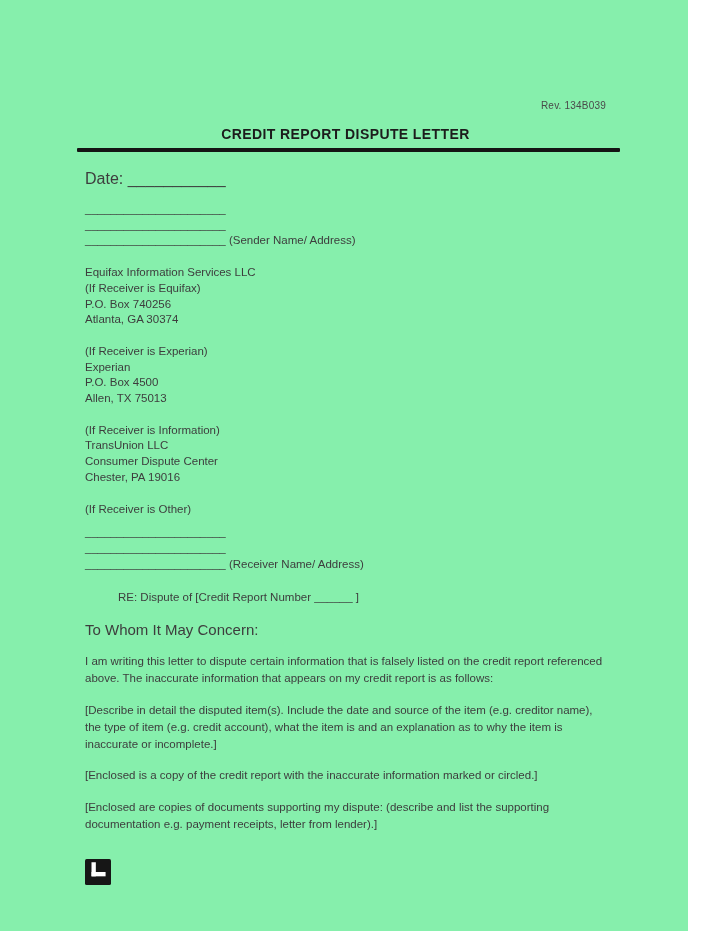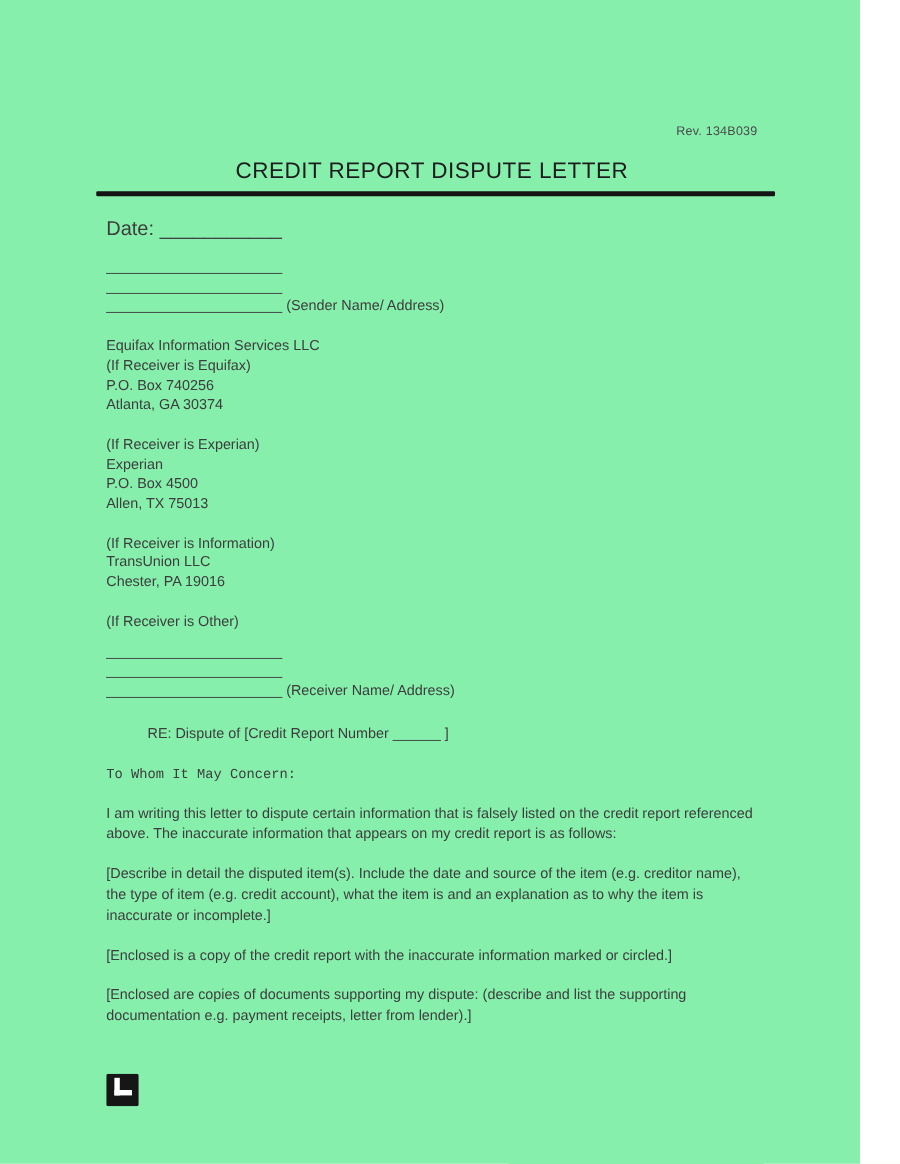--- a/index.html
+++ b/index.html
@@ -16,22 +16,22 @@
 
   .rev {
     text-align: right;
     font-size: 10px;
     color: #4a4a4a;
     letter-spacing: 0.2px;
   }
   .title {
     margin: 15px 0 0 0;
     text-align: center;
-    font-size: 18px;
-    font-weight: normal;
+    font-size: 14px;
+    font-weight: bold;
     letter-spacing: 0.4px;
     color: #1c1c1c;
   }
   .rule {
     height: 4px;
     background: #141414;
     margin: 6px -14px 0 -8px;
     border-radius: 1px;
   }
 
@@ -46,23 +46,22 @@
   .block .ln { min-height: 15.7px; }
   .blank-group { margin-top: 8px; }
 
   .re-line {
     margin: 17px 0 0 33px;
     font-size: 11.5px;
     line-height: 16px;
   }
   .salutation {
     margin: 17px 0 0 0;
-    font-size: 11px;
+    font-size: 15px;
     line-height: 16px;
-    font-family: Liberation Mono, monospace;
   }
   .para {
     margin: 15px 0 0 0;
     font-size: 11.5px;
     line-height: 16.8px;
     max-width: 553px;
   }
 
   .logo {
     position: absolute;
@@ -102,20 +101,21 @@
     <div class="block">
       <div class="ln">(If Receiver is Experian)</div>
       <div class="ln">Experian</div>
       <div class="ln">P.O. Box 4500</div>
       <div class="ln">Allen, TX 75013</div>
     </div>
 
     <div class="block">
       <div class="ln">(If Receiver is Information)</div>
       <div class="ln">TransUnion LLC</div>
+      <div class="ln">Consumer Dispute Center</div>
       <div class="ln">Chester, PA 19016</div>
     </div>
 
     <div class="block">
       <div class="ln">(If Receiver is Other)</div>
       <div class="blank-group">
         <div class="ln blank">______________________</div>
         <div class="ln blank">______________________</div>
         <div class="ln"><span class="blank">______________________</span> <span>(Receiver Name/ Address)</span></div>
       </div>

